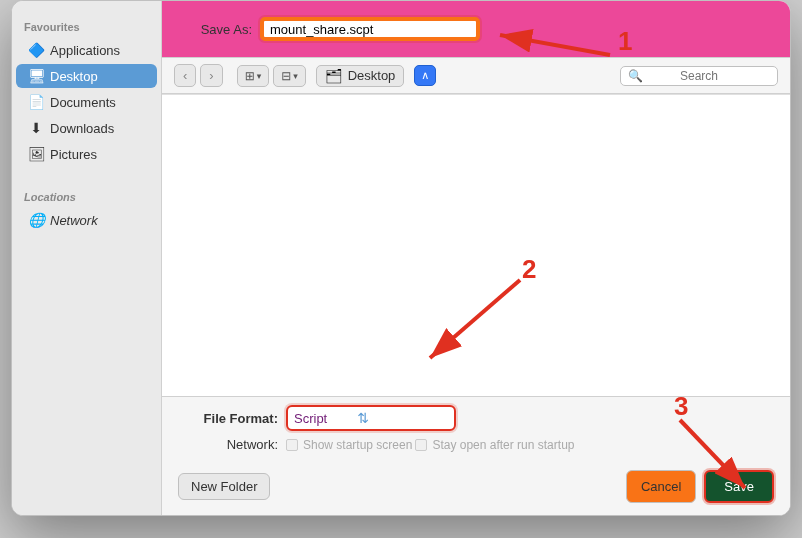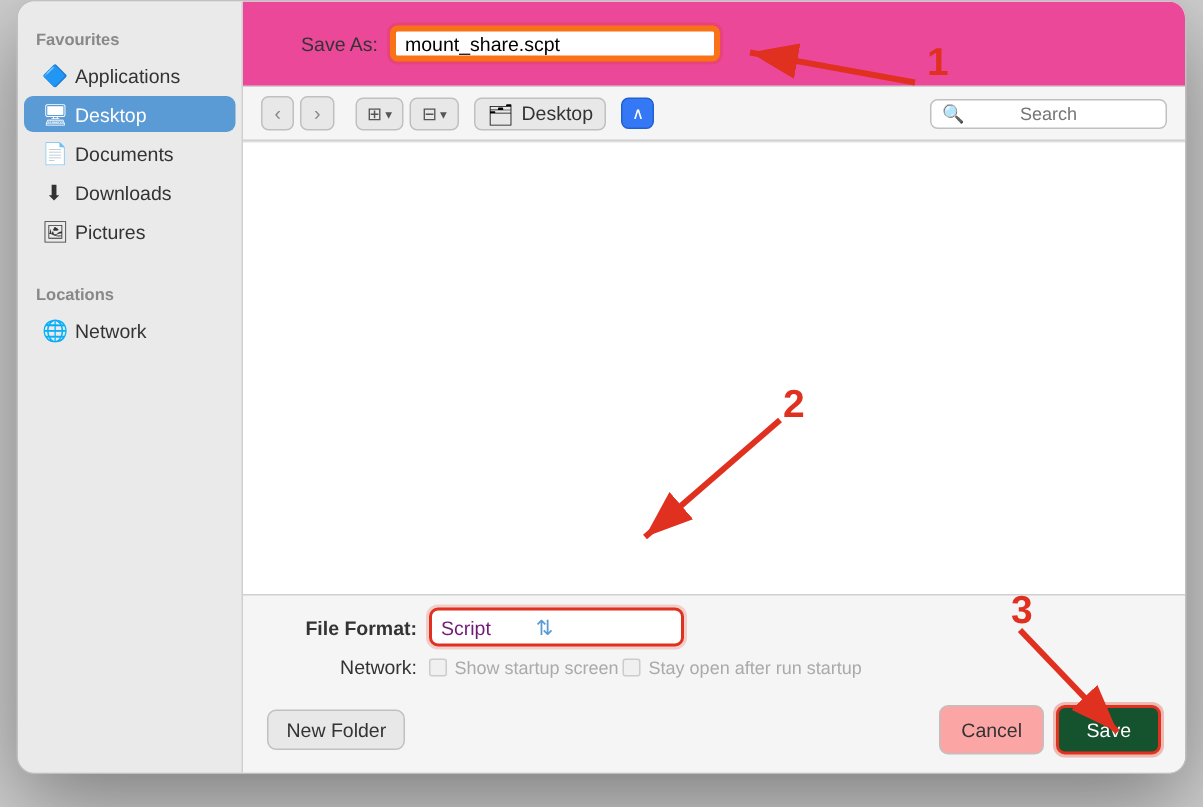--- a/index.html
+++ b/index.html
@@ -297,21 +297,21 @@
       padding: 5px 12px;
       font-size: 13px;
       cursor: pointer;
       color: #333;
     }
     .footer-right {
       display: flex;
       gap: 8px;
     }
     .cancel-btn {
-      background: #fca5a5;
+      background: #f97316;
       border: 1px solid #c0c0c0;
       border-radius: 6px;
       padding: 5px 14px;
       font-size: 13px;
       cursor: pointer;
       color: #333;
     }
     .save-btn {
       background: #14532d;
       border: 2px solid #e03020;
@@ -357,21 +357,21 @@
       </div>
       <div class="sidebar-item">
         <span class="sidebar-icon">⬇</span>
         <span class="sidebar-item-label">Downloads</span>
       </div>
       <div class="sidebar-item">
         <span class="sidebar-icon">🖼</span>
         <span class="sidebar-item-label">Pictures</span>
       </div>
 
-      <div style="margin-top:16px;">
+      <div style="margin-top:16px;font-style:italic;">
         <div class="sidebar-section-label">Locations</div>
         <div class="sidebar-item">
           <span class="sidebar-icon">🌐</span>
           <span class="sidebar-item-label">Network</span>
         </div>
       </div>
     </div>
 
     <div class="main">
 

